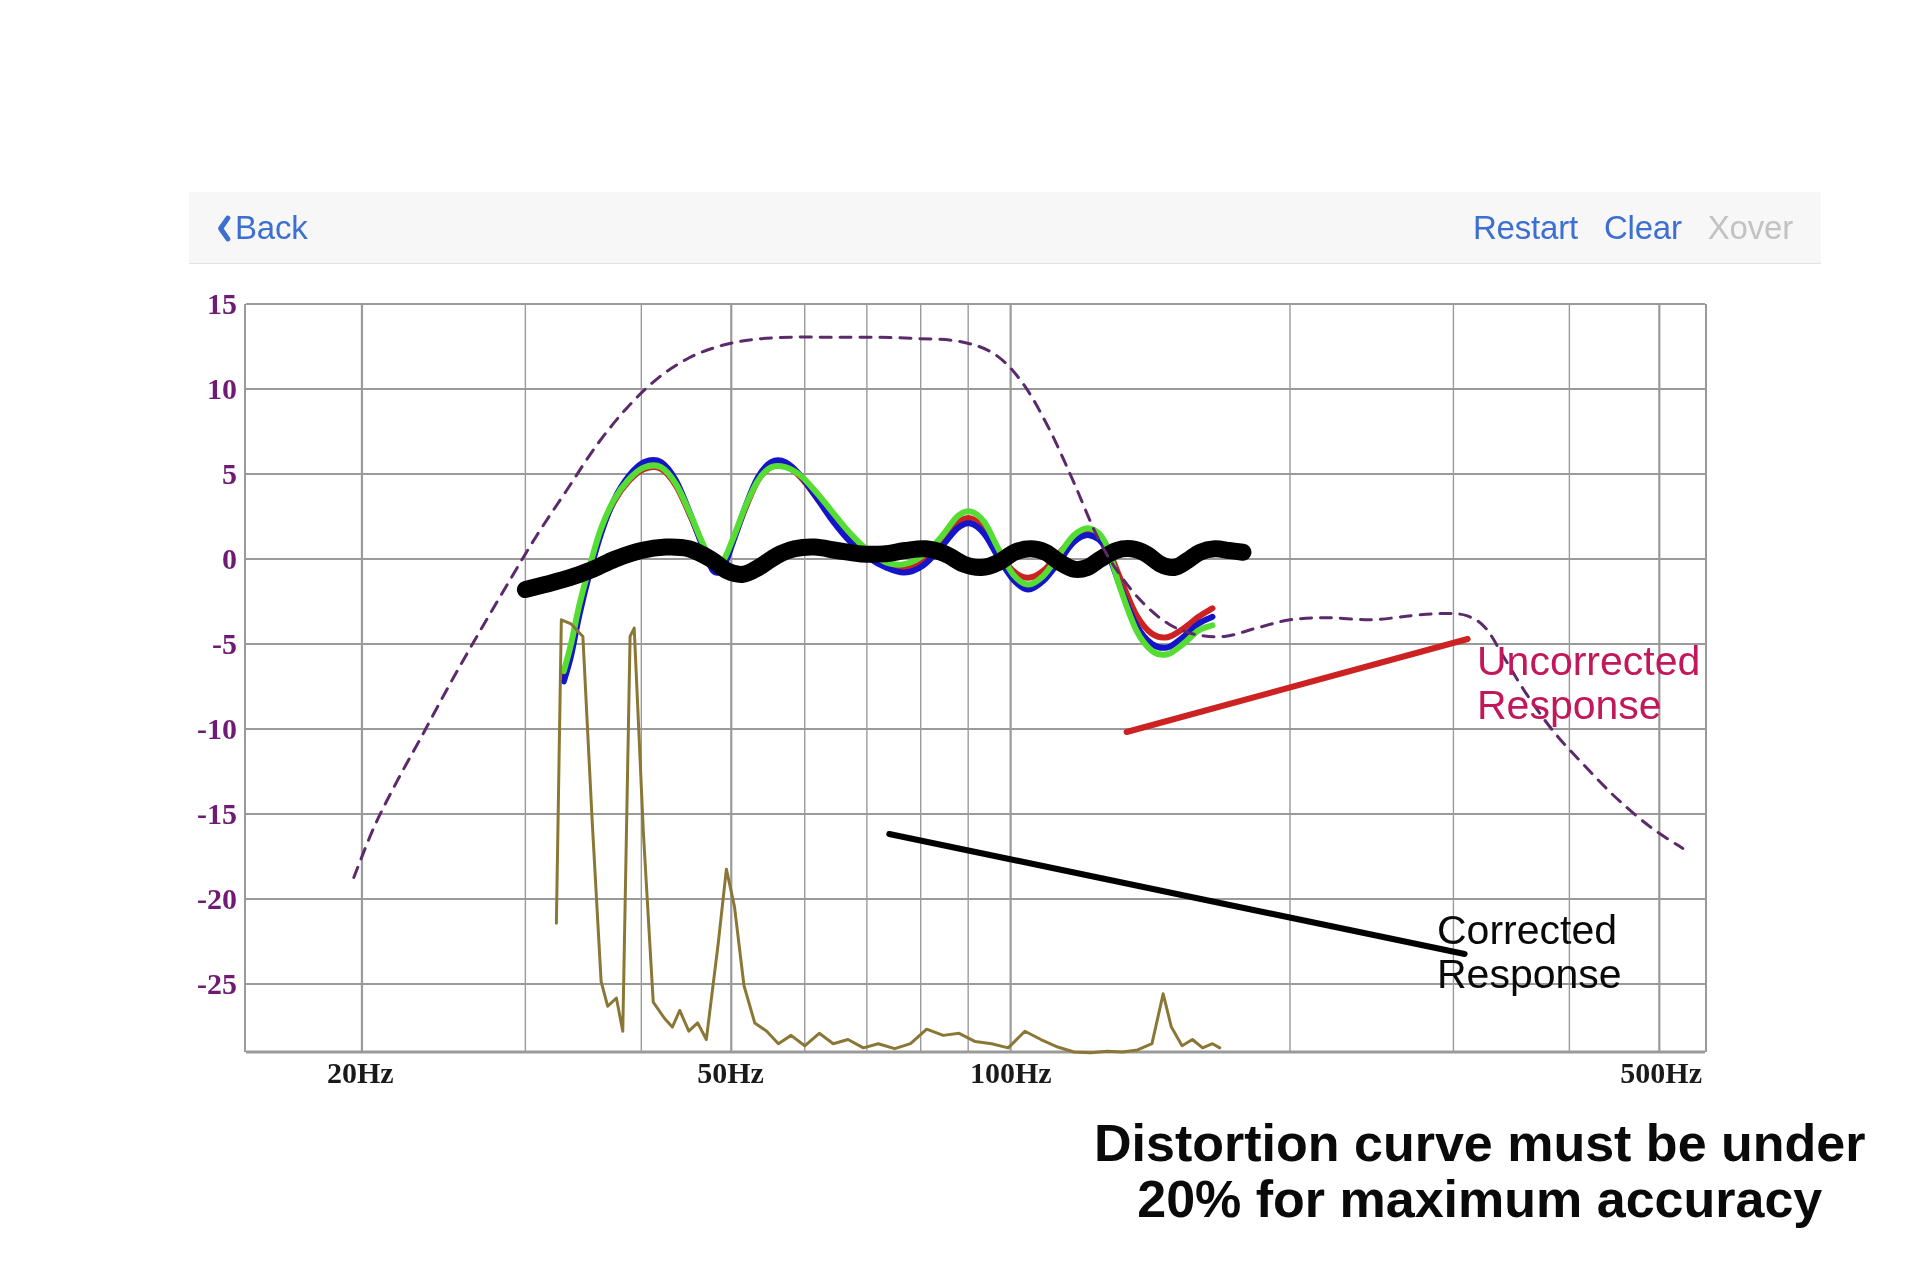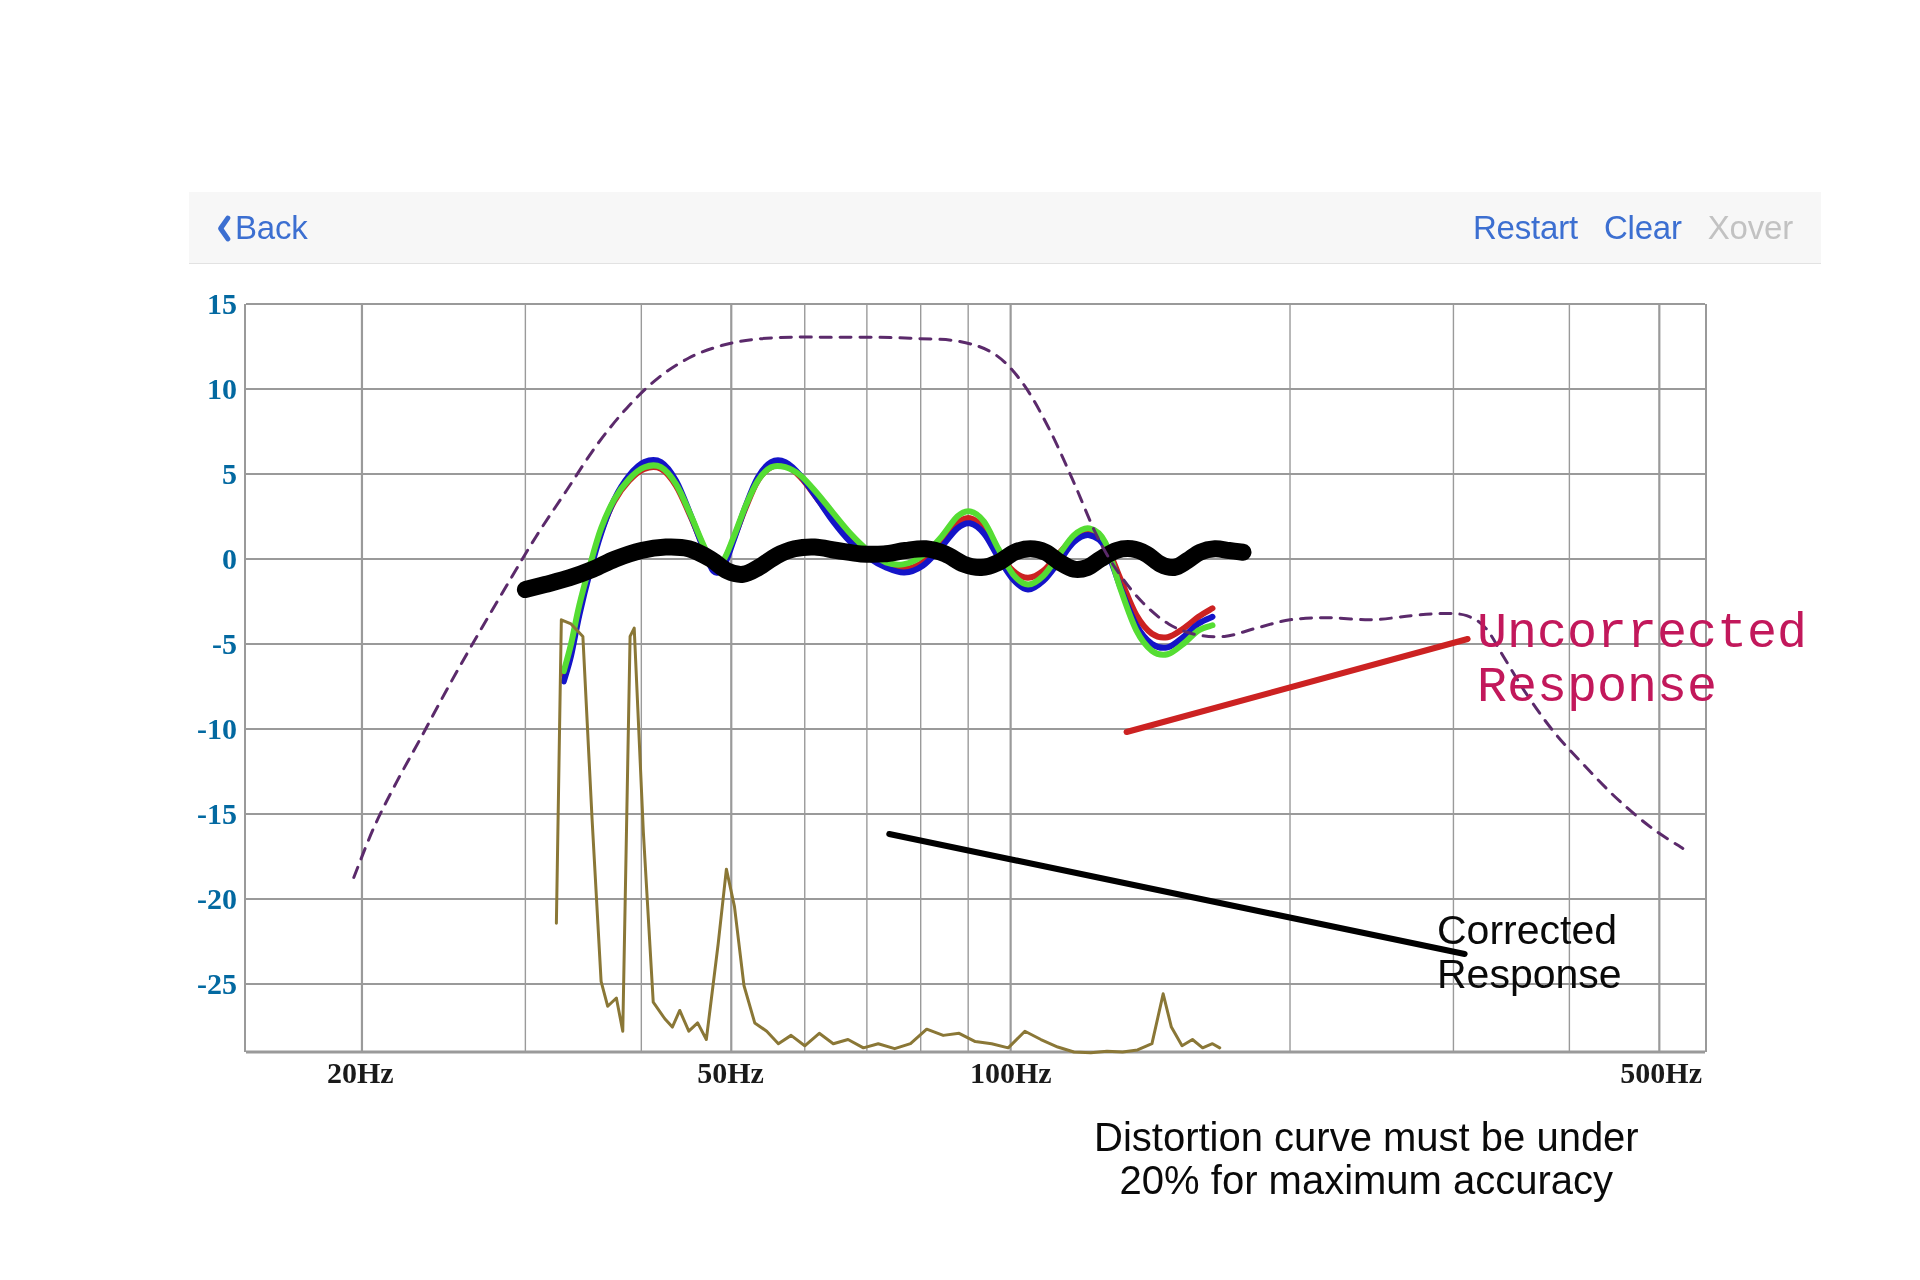--- a/index.html
+++ b/index.html
@@ -42,47 +42,47 @@
     background:#ffffff;
     border-left:2px solid #9a9a9a;border-right:2px solid #9a9a9a;
     border-top:0;border-bottom:0;
     box-sizing:border-box;
   }
   #plot-svg{position:absolute;left:0;top:0;width:100%;height:100%;overflow:visible;}
 
   .ytick-left{
     position:absolute;right:0;transform:translateY(-50%);
     font-family:"Liberation Serif", serif;font-weight:bold;
-    font-size:30px;color:#0369a1;white-space:nowrap;
+    font-size:30px;color:#701a75;white-space:nowrap;
   }
   #ylabels-left{position:absolute;left:0;top:40px;width:48px;height:748px;}
   .ytick-right{
     position:absolute;left:0;transform:translateY(-50%);
     font-family:"Liberation Serif", serif;font-weight:bold;
     font-size:30px;color:#1a1a1a;white-space:nowrap;
   }
   #ylabels-right{position:absolute;left:1524px;top:40px;width:110px;height:748px;}
 
   #xlabels{position:absolute;left:55px;top:792px;width:1463px;height:48px;}
   .xtick{
     position:absolute;top:0;transform:translateX(-50%);
     font-family:"Liberation Serif", serif;font-weight:bold;
     font-size:30px;color:#1a1a1a;white-space:nowrap;
   }
 
   
   .anno{position:absolute;line-height:1.07;white-space:pre;}
   #anno-uncorrected{
-    left:1288px;top:343px;font-size:50px;color:#c2185b;text-align:left;font-family:Liberation Mono, monospace;
+    left:1288px;top:376px;font-size:41px;color:#c2185b;text-align:left;
   }
   #anno-corrected{
     left:1248px;top:645px;font-size:41px;color:#0a0a0a;text-align:left;
   }
   #anno-distortion{
-    left:905px;top:852px;font-size:40px;color:#0a0a0a;text-align:center;
+    left:905px;top:852px;font-size:52px;color:#0a0a0a;text-align:center;font-weight:bold;
   }
 </style>
 </head>
 <body>
 
 <div id="app">
 
   <div id="navbar">
     <div id="back-btn">
       <span class="chev"></span>

